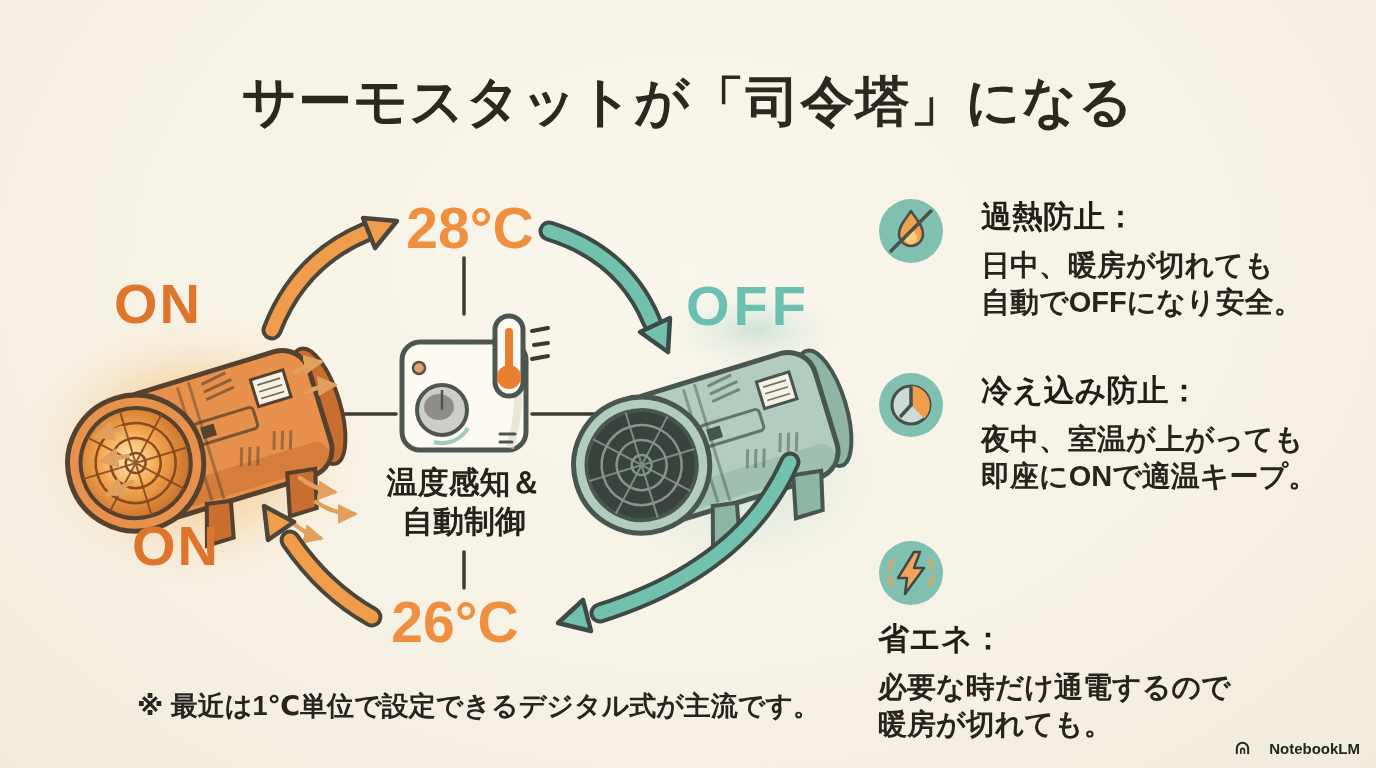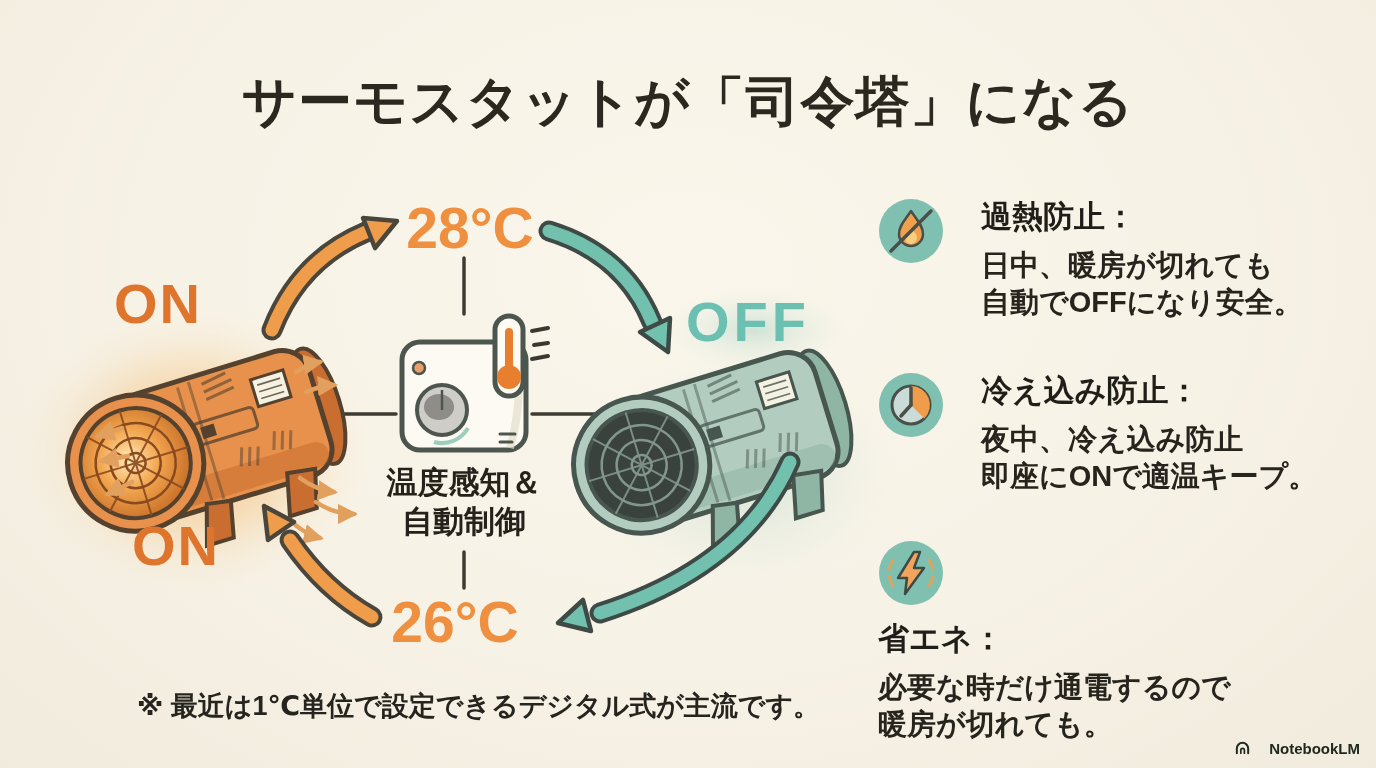--- a/index.html
+++ b/index.html
@@ -11,21 +11,21 @@
   .title{
     position:absolute;top:66px;left:0;width:100%;text-align:center;
     font-size:54px;font-weight:900;color:#2B2820;letter-spacing:1px;
   }
   .cycle-svg{position:absolute;left:0;top:0;width:1376px;height:768px;}
   .lbl{position:absolute;font-weight:900;line-height:1;}
   .lbl-on-top {left:114px;top:276px;font-size:56px;color:#DF752D;letter-spacing:2px;}
   .lbl-on-bot {left:132px;top:518px;font-size:56px;color:#DF752D;letter-spacing:2px;}
   .lbl-28 {left:380px;top:200px;width:180px;text-align:center;font-size:57px;color:#EE9040;}
   .lbl-26 {left:365px;top:594px;width:180px;text-align:center;font-size:57px;color:#EE9040;}
-  .lbl-off{left:686px;top:278px;font-size:56px;color:#6CC0B2;letter-spacing:4px;margin-top:16px;}
+  .lbl-off{left:686px;top:278px;font-size:56px;color:#6CC0B2;letter-spacing:4px;}
   .center-caption{
     position:absolute;left:352px;top:464px;width:224px;text-align:center;
     font-size:31px;font-weight:800;color:#24221B;line-height:1.25;
   }
   .benefits{position:absolute;left:878px;top:194px;width:482px;}
   .benefit{position:absolute;left:0;display:flex;align-items:flex-start;gap:12px;}
   .benefit-1{top:2px;} .benefit-2{top:176px;} .benefit-3{top:344px;flex-direction:column;}
   .bicon{flex:0 0 66px;width:66px;height:66px;margin-right:25px;margin-top:2px;}
   .btext{color:#25231C;}
   .btitle{font-size:31px;font-weight:800;margin-bottom:9px;color:#201E18;}
@@ -190,21 +190,21 @@
         <svg viewBox="0 0 66 66" width="66" height="66">
           <circle cx="33" cy="33" r="32" fill="#7FC0B1"></circle>
           <circle cx="33" cy="33" r="19" fill="#CBDCD8" stroke="#4A5049" stroke-width="3"></circle>
           <path d="M33,33 L33,14 A19,19 0 0 1 46.4,46.4 Z" fill="#EF9C4B"></path>
           <line x1="33" y1="33" x2="33" y2="16" stroke="#4A5049" stroke-width="3.5" stroke-linecap="round"></line>
           <line x1="33" y1="33" x2="23" y2="44" stroke="#4A5049" stroke-width="3.5" stroke-linecap="round"></line>
         </svg>
       </span>
       <div class="btext">
         <div class="btitle">冷え込み防止：</div>
-        <div class="bline">夜中、冷え込み防止</div>
+        <div class="bline">夜中、室温が上がっても</div>
         <div class="bline">即座にONで適温キープ。</div>
       </div>
     </div>
 
     <div class="benefit benefit-3">
       <span class="bicon">
         <svg viewBox="0 0 66 66" width="66" height="66">
           <circle cx="33" cy="33" r="32" fill="#7FC0B1"></circle>
           <path d="M36,12 L20,38 h9 L27,54 L46,28 h-10 L42,12 z" fill="#F2A45C" stroke="#3E4A45" stroke-width="2.5" stroke-linejoin="round"></path>
           <path d="M15,20 A23,23 0 0 0 15,46" stroke="#DFA35C" stroke-width="3" fill="none" stroke-dasharray="10 7" stroke-linecap="round"></path>

